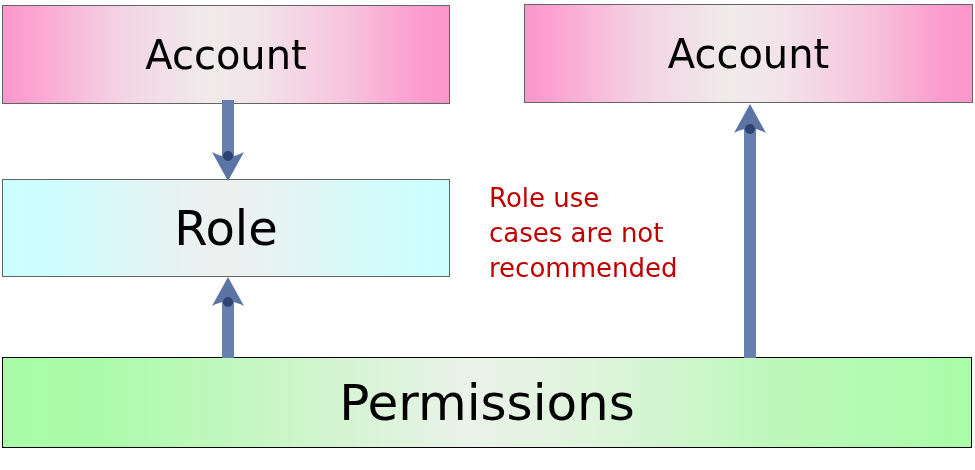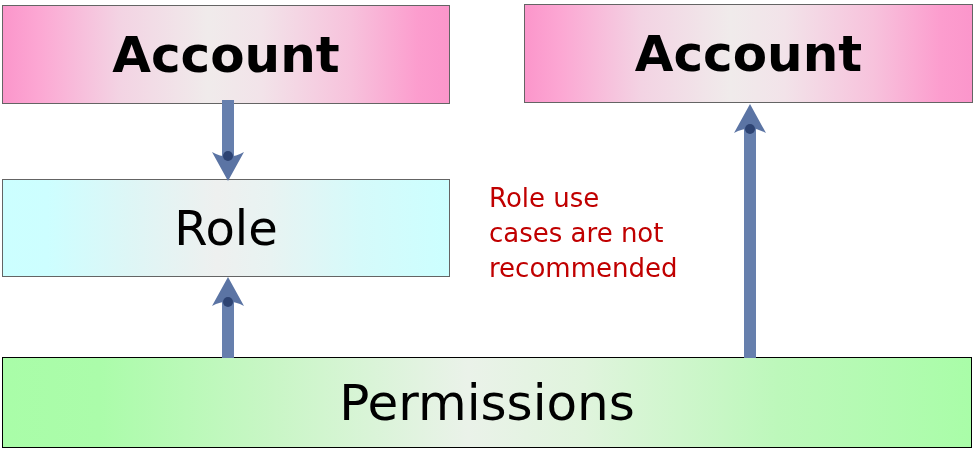--- a/index.html
+++ b/index.html
@@ -66,21 +66,21 @@
         #bdf8bb 80%,
         #a9fda8 100%);
     border-color: #000000;
   }
 
   .node-label {
     position: relative;
     display: block;
   }
 
-  .label-account  { font-size: 50px; font-weight: bold; }
+  .label-account  { font-size: 40px; }
   .label-role     { font-size: 48px; }
   .label-perms    { font-size: 50px; }
 
   .arrow {
     position: absolute;
   }
   .arrow svg { display: block; }
 
   .note {
     position: absolute;

